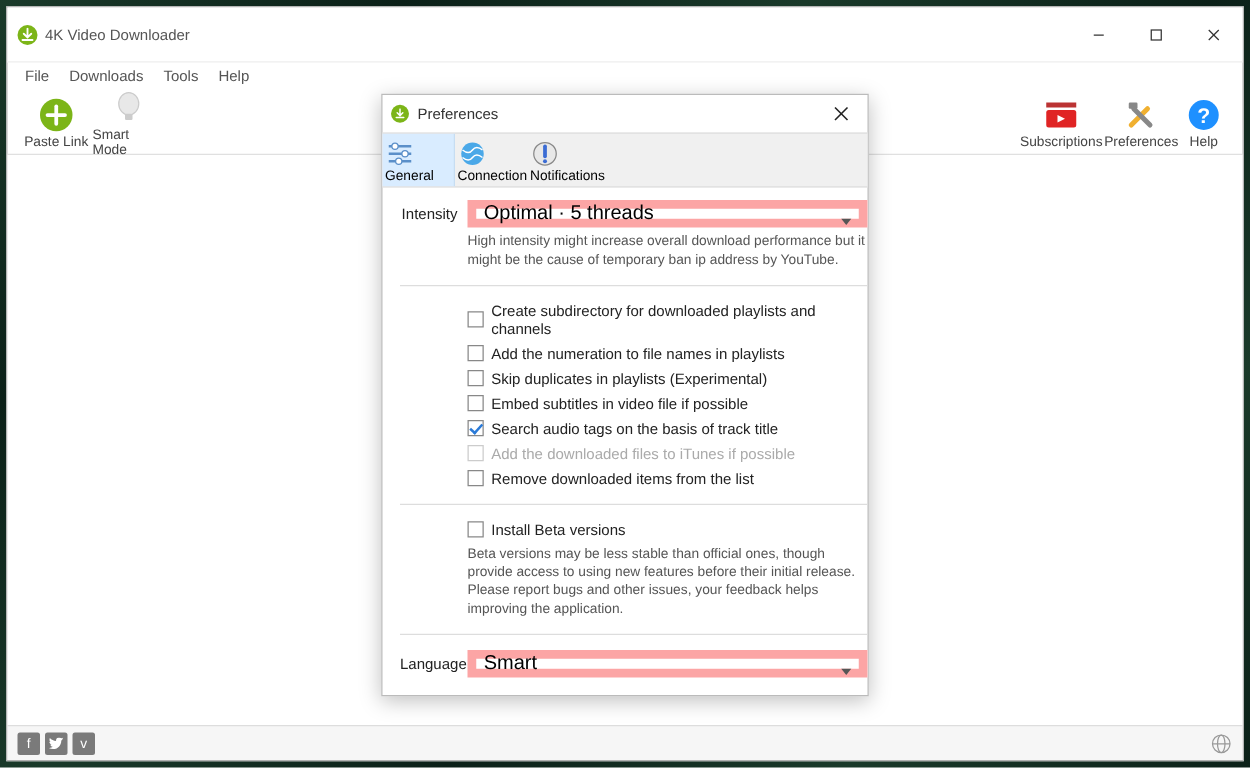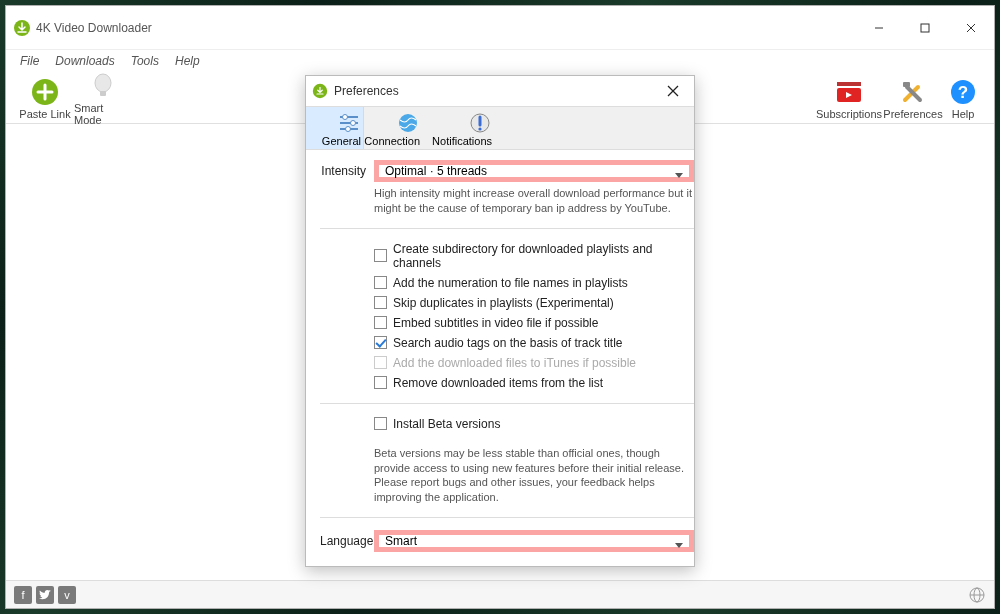--- a/index.html
+++ b/index.html
@@ -64,21 +64,20 @@
     color: #555;
     cursor: pointer;
   }
   .menubar {
     height: 22px;
     display: flex;
     align-items: center;
     gap: 4px;
     padding: 0 8px;
     color: #555;
-    font-style: italic;
   }
   .menubar-item { padding: 2px 6px; cursor: pointer; }
   .toolbar {
     height: 52px;
     display: flex;
     align-items: center;
     padding: 2px 10px 0 10px;
     border-bottom: 1px solid #e0e0e0;
   }
   .tool-btn {
@@ -127,36 +126,36 @@
     height: 30px;
     display:flex; align-items:center; padding:0 6px;
   }
   .dlg-title-text { font-size:12px; color:#333; }
   .dlg-close { margin-left:auto; width:30px; height:30px; display:flex; align-items:center; justify-content:center; cursor:pointer;}
   .dlg-tabs {
     display:flex; background:#f0f0f0; border-top:1px solid #ddd; border-bottom:1px solid #ddd;
   }
   .dlg-tab {
     width: 58px;
-    display:flex; flex-direction:column; align-items:flex-end;
+    display:flex; flex-direction:column; align-items:flex-start;
     padding: 4px 2px 2px 2px;
     cursor:pointer;
     font-size: 11px;
   }
   .dlg-tab.active { background: #d9ecff; border-right:1px solid #c7ddf2;}
   .dlg-tab .tab-icon { width:24px; height:24px; display:flex; align-items:center; justify-content:center; }
   .dlg-body { padding: 10px 0 14px 14px; display:flex; flex-direction:column; gap:8px;}
   .row { display:flex; align-items:flex-start; gap:8px; }
   .row-label { width:46px; text-align:right; padding-top:4px; color:#222; font-size:12px;}
   .row-content { flex:1; display:flex; flex-direction:column; gap:4px;}
   .select {
     width:100%; height:22px;
-    border:5px solid #fca5a5; background:#fff;
+    border:7px solid #fca5a5; background:#fff;
     display:flex; align-items:center; padding:0 6px;
-    font-size:12px; cursor:pointer;
+    font-size:16px; cursor:pointer;
     position:relative;
   }
   .select::after {
     content:""; position:absolute; right:6px; top:8px;
     border-left:4px solid transparent; border-right:4px solid transparent; border-top:5px solid #555;
   }
   .hint { font-size:11px; color:#555; line-height:1.35; }
   .divider { border:none; border-top:1px solid #ddd; margin:4px 0; }
   .chk-row { display:flex; align-items:center; gap:6px; padding:1px 0;}
   .chk {
@@ -397,21 +396,21 @@
         </div>
     </div>
 
     <hr class="divider">
 
     <div class="chk-indent" style="gap:2px">
       <div class="chk-row">
           <div class="chk"></div>
           <span class="chk-label">Install Beta versions</span>
         </div>
-      <div class="hint" style="margin-top:12px">Beta versions may be less stable than official ones, though provide access to using new features before their initial release. Please report bugs and other issues, your feedback helps improving the application.</div>
+      <div class="hint" style="margin-top:2px">Beta versions may be less stable than official ones, though provide access to using new features before their initial release. Please report bugs and other issues, your feedback helps improving the application.</div>
     </div>
 
     <hr class="divider">
 
     <div class="row">
       <div class="row-label">Language</div>
       <div class="row-content">
         <div class="select">
           <span>Smart</span>
         </div>

